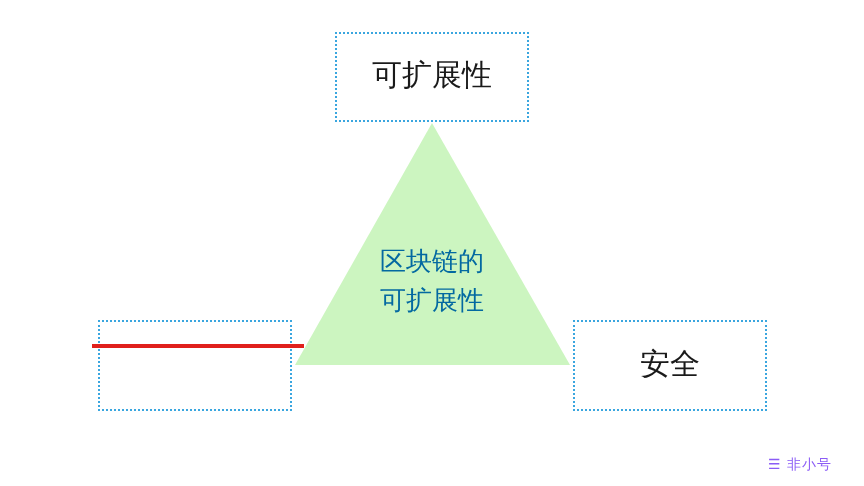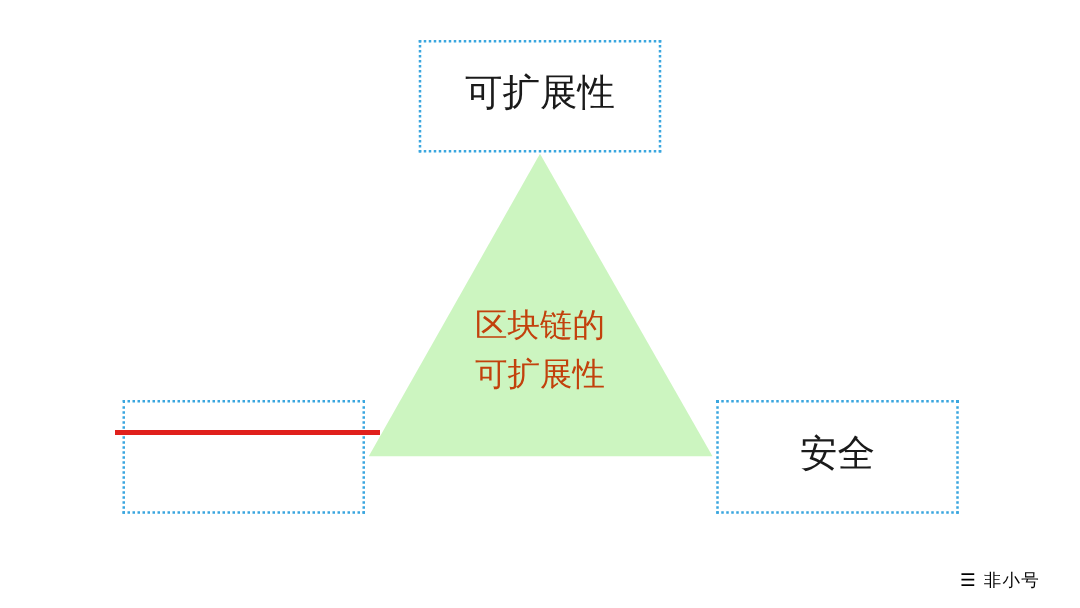--- a/index.html
+++ b/index.html
@@ -14,29 +14,29 @@
       border: 2px dotted #3aa6df;
       background: #ffffff;
     }
     .box-label {
       position: absolute; left: 0; right: 0; text-align: center;
       font-size: 30px; line-height: 26px; white-space: nowrap;
     }
     #tri { position: absolute; left: 0; top: 0; }
     .tri-text {
       position: absolute; left: 332px; width: 200px; text-align: center;
-      font-size: 26px; line-height: 34px; color: #c2410c;
+      font-size: 26px; line-height: 34px; color: #0369a1;
     }
     .strike {
       position: absolute; left: 92px; top: 344px; width: 212px; height: 4px;
       background: #e0201c;
     }
     .watermark {
       position: absolute; left: 768px; top: 456px; font-size: 14px;
-      color: #000000; letter-spacing: 1px;
+      color: #8b5cf6; letter-spacing: 1px;
     }
   </style>
 </head>
 <body>
 
 <svg id="tri" width="864" height="486">
   <polygon points="432,123 295,365 570,365" fill="#ccf5c0"></polygon>
 </svg>
 
 <div class="tri-text" style="top:244px;">区块链的</div>

